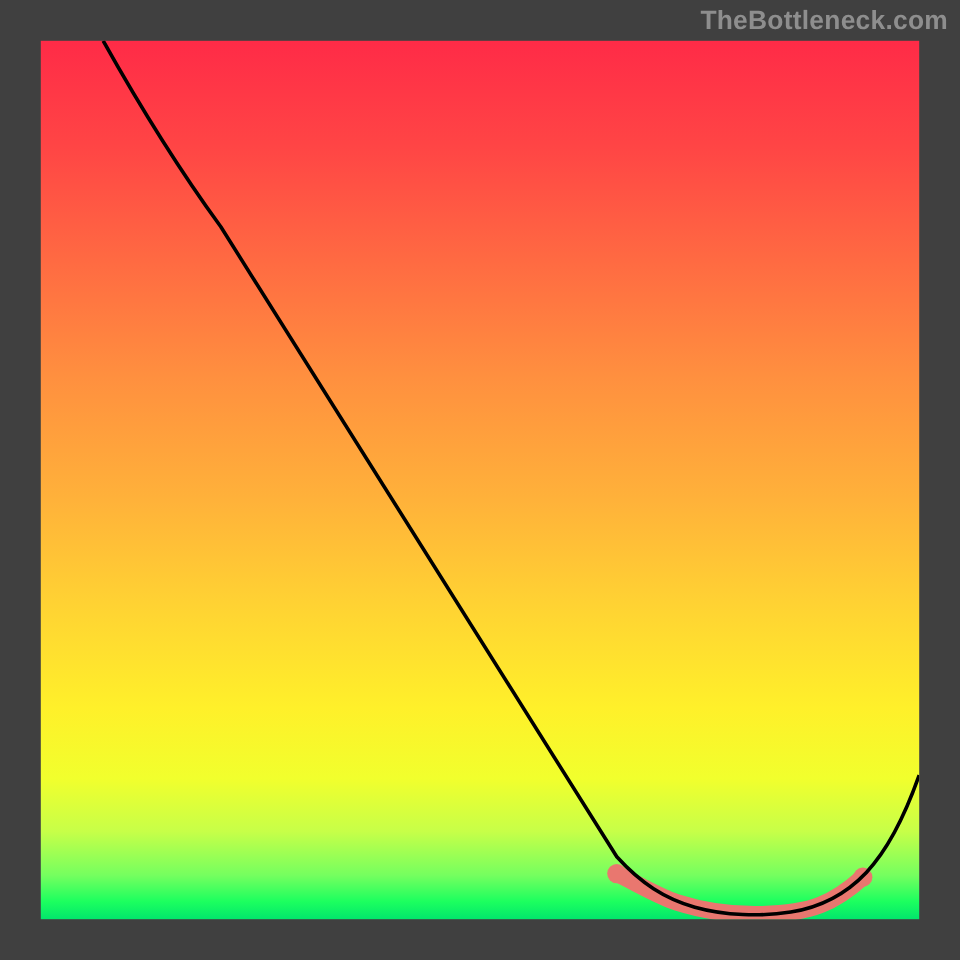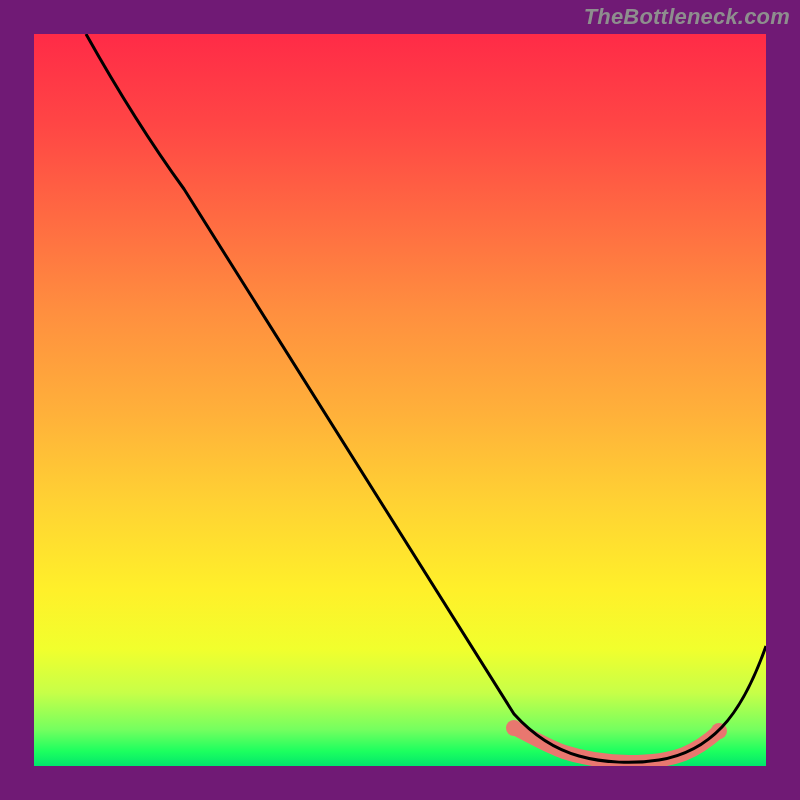--- a/index.html
+++ b/index.html
@@ -8,22 +8,21 @@
     width: 800px;
     height: 800px;
     background: #000000;
     overflow: hidden;
     font-family: Arial, Helvetica, sans-serif;
   }
   .outer {
     position: relative;
     width: 800px;
     height: 800px;
-    background: #701a75;
-    font-style: italic;
+    background: #404040;
   }
   .attribution {
     position: absolute;
     top: 4px;
     right: 10px;
     color: #8e8e8e;
     font-size: 22px;
     font-weight: 600;
     letter-spacing: 0.2px;
   }

